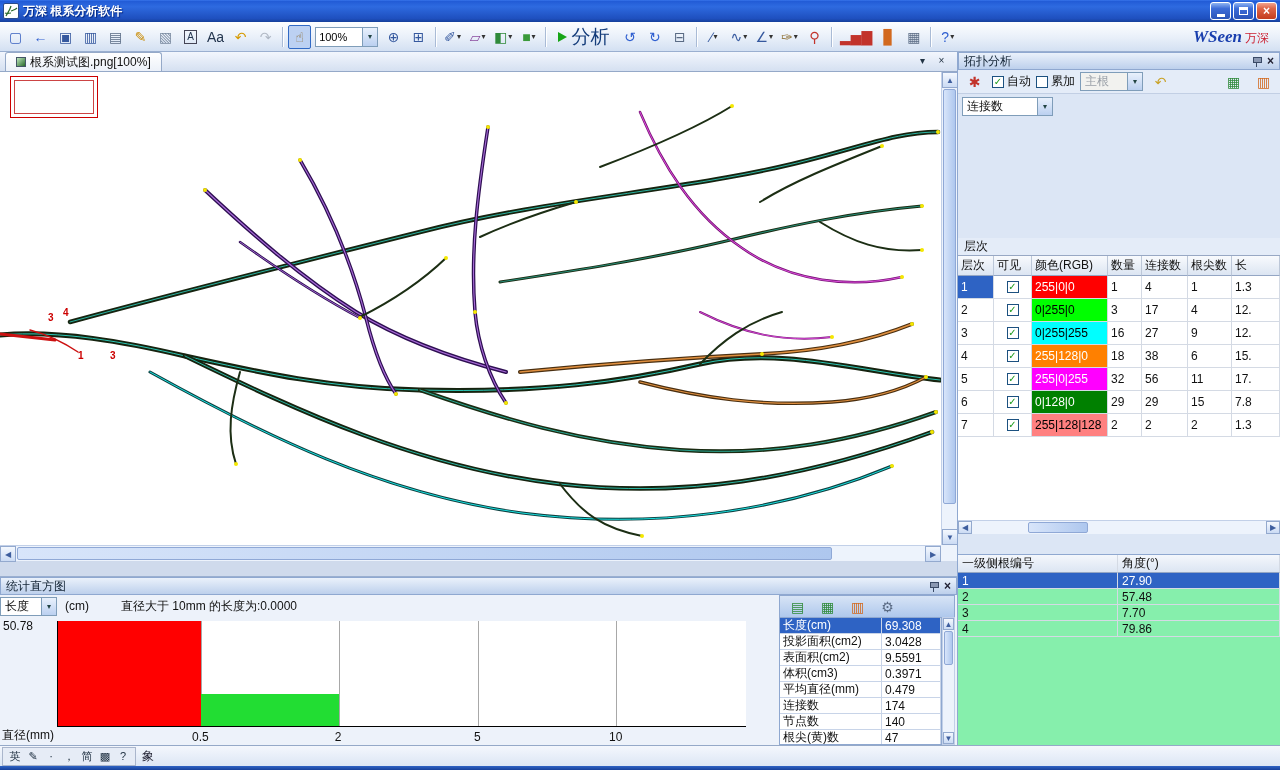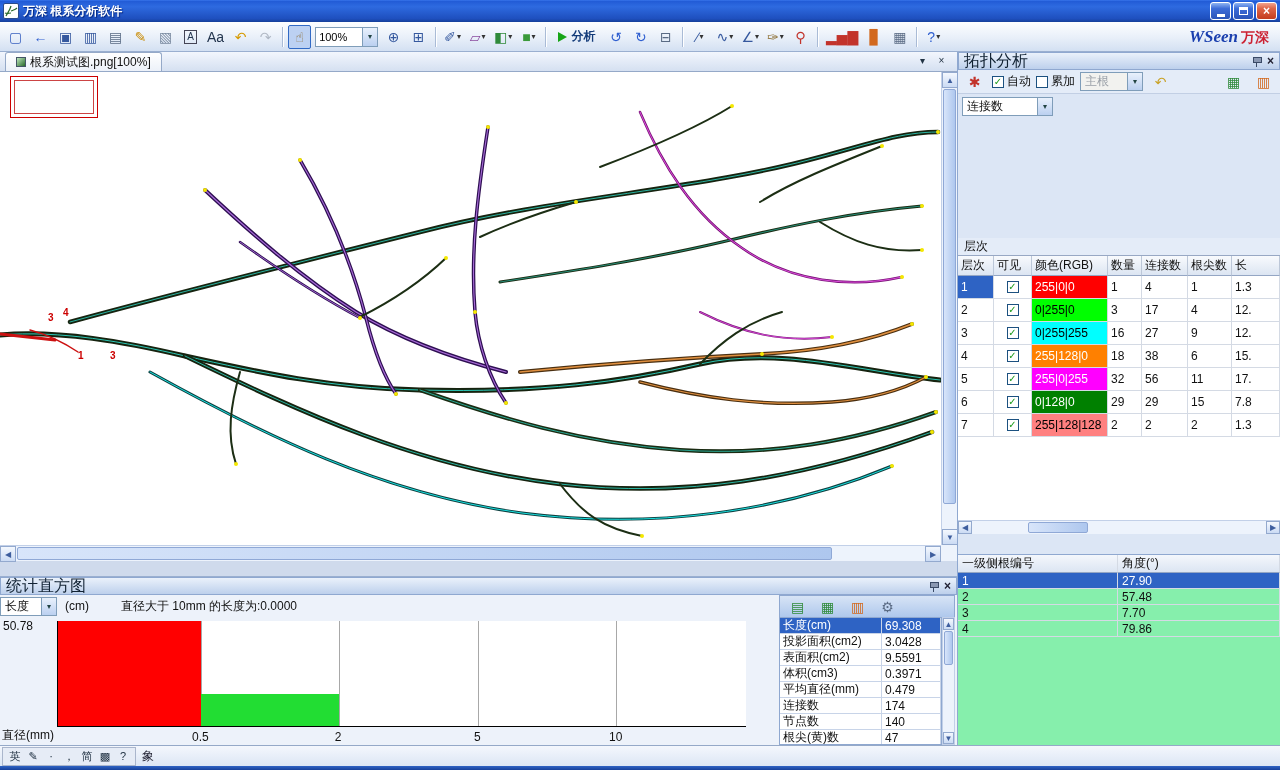--- a/index.html
+++ b/index.html
@@ -30,24 +30,24 @@
   .tglyph{font-size:14px;line-height:1}
   .tglyph.boxed{border:1px solid #445;font-size:10px;padding:0 2px;line-height:1.2}
   .dd{font-size:8px;color:#333;margin-left:1px}
   .tsep{width:1px;height:20px;background:#A9BBD6;margin:0 4px;box-shadow:1px 0 0 #fff}
   .zoombox{display:flex;align-items:center;border:1px solid #7F9DB9;background:#fff;height:20px;margin:0 3px}
   .zoombox input{width:46px;border:none;outline:none;font-size:11px;padding:1px 3px;font-family:inherit}
   .zdd{width:15px;height:100%;background:linear-gradient(180deg,#E9F1FC,#BBD0F0);border-left:1px solid #7F9DB9;
     display:flex;align-items:center;justify-content:center;font-size:8px;color:#244}
   .analyze{gap:4px;padding:0 6px}
   .play{width:0;height:0;border-left:9px solid #17A517;border-top:5px solid transparent;border-bottom:5px solid transparent}
-  .alabel{font-weight:bold;color:#143C7A;font-size:12px}
+  .alabel{font-weight:normal;color:#143C7A;font-size:19px}
   #brand{margin-left:auto;display:flex;align-items:baseline;gap:3px;padding-right:8px;white-space:nowrap}
   #brand .b1{font-family:"Liberation Serif","DejaVu Serif",serif;font-style:italic;font-weight:bold;font-size:17px;color:#1A3FAE}
-  #brand .b2{font-size:14px;color:#C23;font-weight:bold}
+  #brand .b2{font-size:12px;color:#C23;font-weight:normal}
 
   
   #tabbar{position:absolute;left:0;top:52px;width:957px;height:20px;background:linear-gradient(180deg,#F2F6FD,#D5E0F1);
     border-bottom:1px solid #95A9C8;display:flex;align-items:flex-end}
   .tab{height:19px;display:flex;align-items:center;gap:4px;padding:0 10px;background:linear-gradient(180deg,#FFF,#ECF1F9);
     border:1px solid #95A9C8;border-bottom:none;border-radius:3px 3px 0 0;margin-left:5px}
   .tab-ico{width:10px;height:10px;background:linear-gradient(135deg,#BFE8BF,#2A6A2A);border:1px solid #456}
   #tab-ctrl{margin-left:auto;display:flex;gap:4px;padding:0 8px 4px 0}
   .tcb{width:15px;height:14px;display:flex;align-items:center;justify-content:center;font-size:10px;color:#234;cursor:default}
 
@@ -66,21 +66,21 @@
   #vscroll .sb-thumb{position:absolute;left:1px;top:17px;width:13px;height:415px}
   #hscroll{position:absolute;left:0;top:545px;width:941px;height:16px;background:#EDF3FC;border-top:1px solid #C2D0E8}
   #hscroll .lt{position:absolute;left:0;top:0;width:16px;height:16px}
   #hscroll .rt{position:absolute;right:0;top:0;width:16px;height:16px}
   #hscroll .sb-thumb{position:absolute;left:17px;top:1px;height:13px;width:815px}
   #corner{position:absolute;left:941px;top:545px;width:16px;height:16px;background:#EDF3FC}
 
   
   .panel-header{height:18px;background:linear-gradient(180deg,#EAF1FB,#BDD0EC);border:1px solid #8FA8D0;
     display:flex;align-items:center;padding:0 5px;gap:4px}
-  .ph-title{flex:1;font-size:16px;color:#123}
+  .ph-title{flex:1;font-size:12px;color:#123}
   .pin{position:relative;width:11px;height:11px}
   .pin:before{content:"";position:absolute;left:1px;top:1px;width:7px;height:4px;background:#8A98B2;border:1px solid #3A4A66}
   .pin:after{content:"";position:absolute;left:4px;top:6px;width:1px;height:5px;background:#3A4A66}
   .phx{font-size:12px;font-weight:bold;color:#223;line-height:1}
 
   
   #rpanel{position:absolute;left:957px;top:52px;width:323px;height:693px;background:#DCE6F5;border-left:1px solid #8FA8D0}
   #topo-toolbar{position:absolute;left:0;top:18px;width:100%;height:24px;display:flex;align-items:center;gap:5px;
     padding:0 4px;background:#E4ECF8;border-bottom:1px solid #C2CFE4}
   .cbwrap{display:flex;align-items:center;gap:3px}

